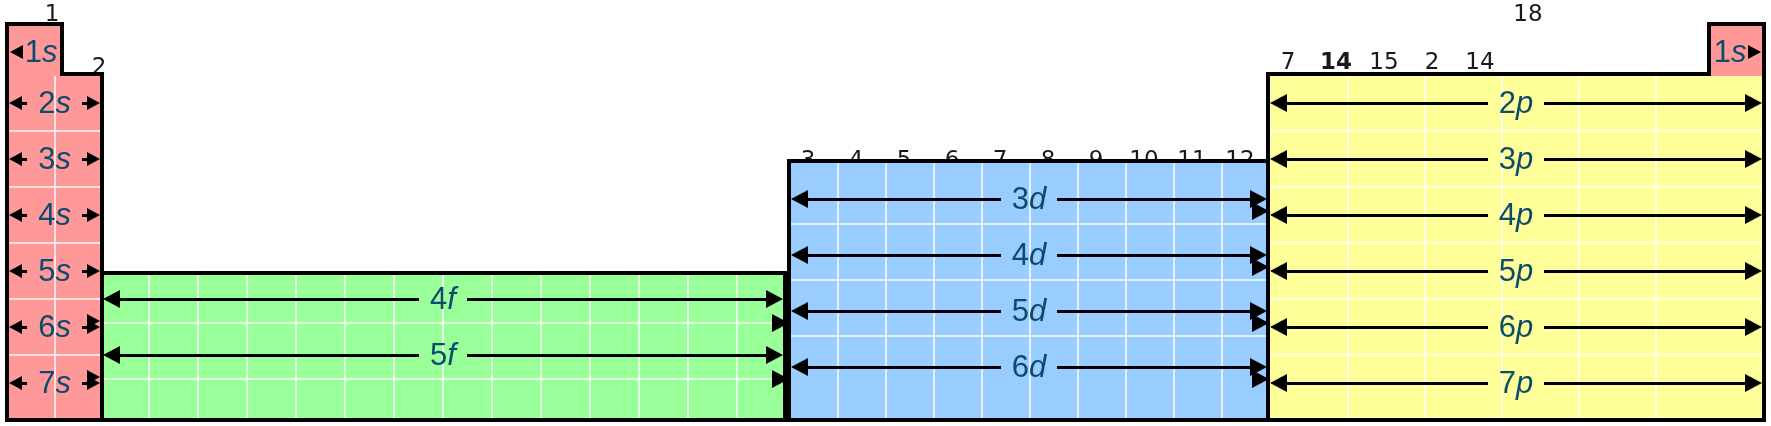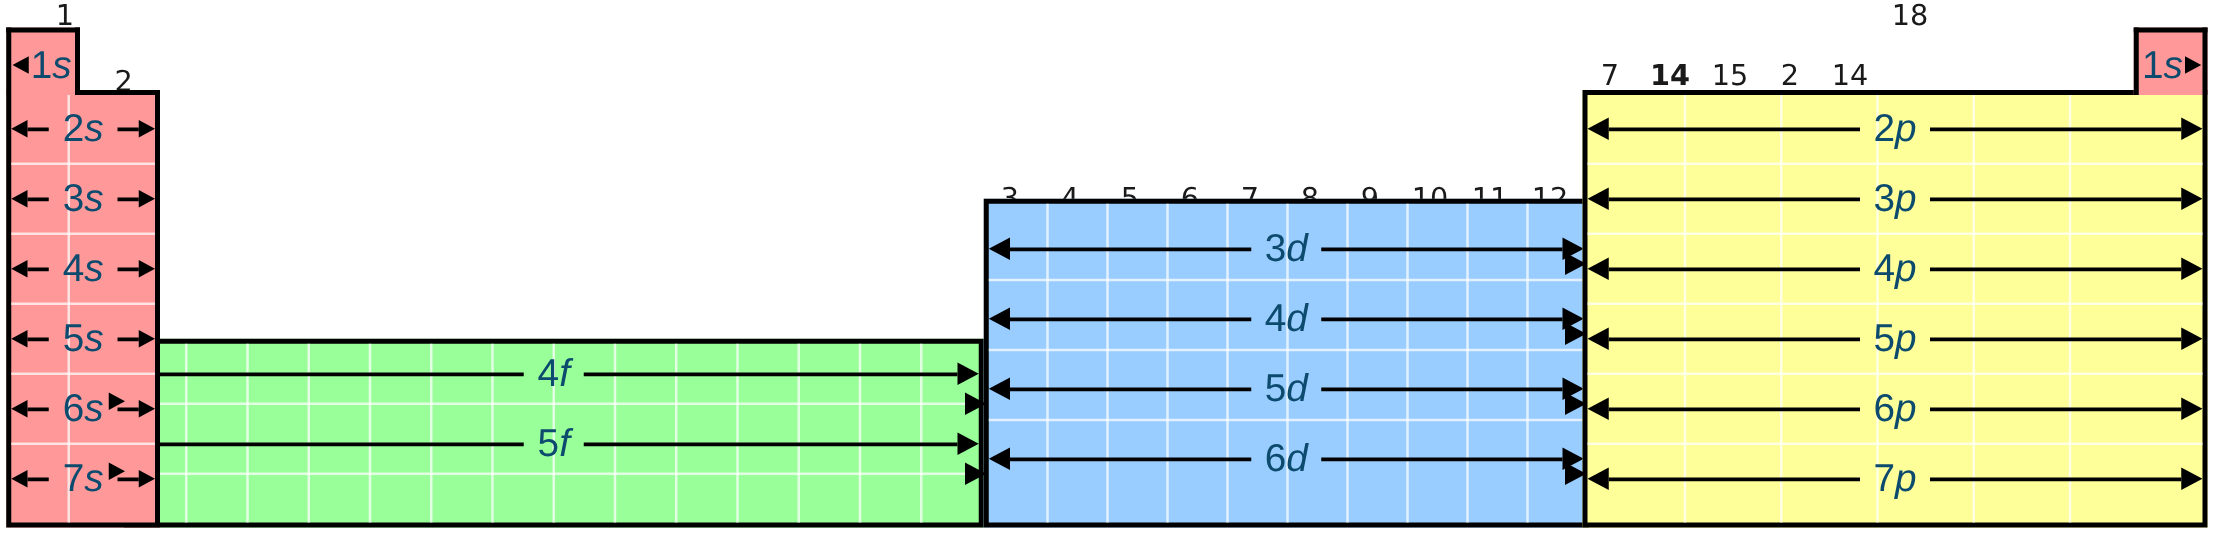--- a/index.html
+++ b/index.html
@@ -219,21 +219,21 @@
     </div>
     <div class="orow" style="top:307px;">
       <span class="ahead left"></span>
       <span class="seg"></span>
       <span class="olab"><span class="n">7</span><span>p</span></span>
       <span class="seg"></span>
       <span class="ahead right"></span>
     </div>
   </div>
 
-  <div class="block" style="left:5px; top:72px; width:123px; height:350px; background:#FF9999; z-index:3;">
+  <div class="block" style="left:5px; top:72px; width:99px; height:350px; background:#FF9999; z-index:3;">
     <div class="cellgrid">
       <div class="hline" style="top:54px;"></div>
       <div class="hline" style="top:110px;"></div>
       <div class="hline" style="top:166px;"></div>
       <div class="hline" style="top:222px;"></div>
       <div class="hline" style="top:278px;"></div>
       <div class="vline" style="left:45px;"></div>
     </div>
     <div class="orow" style="top:27px;">
       <span class="ahead left sm"></span>

